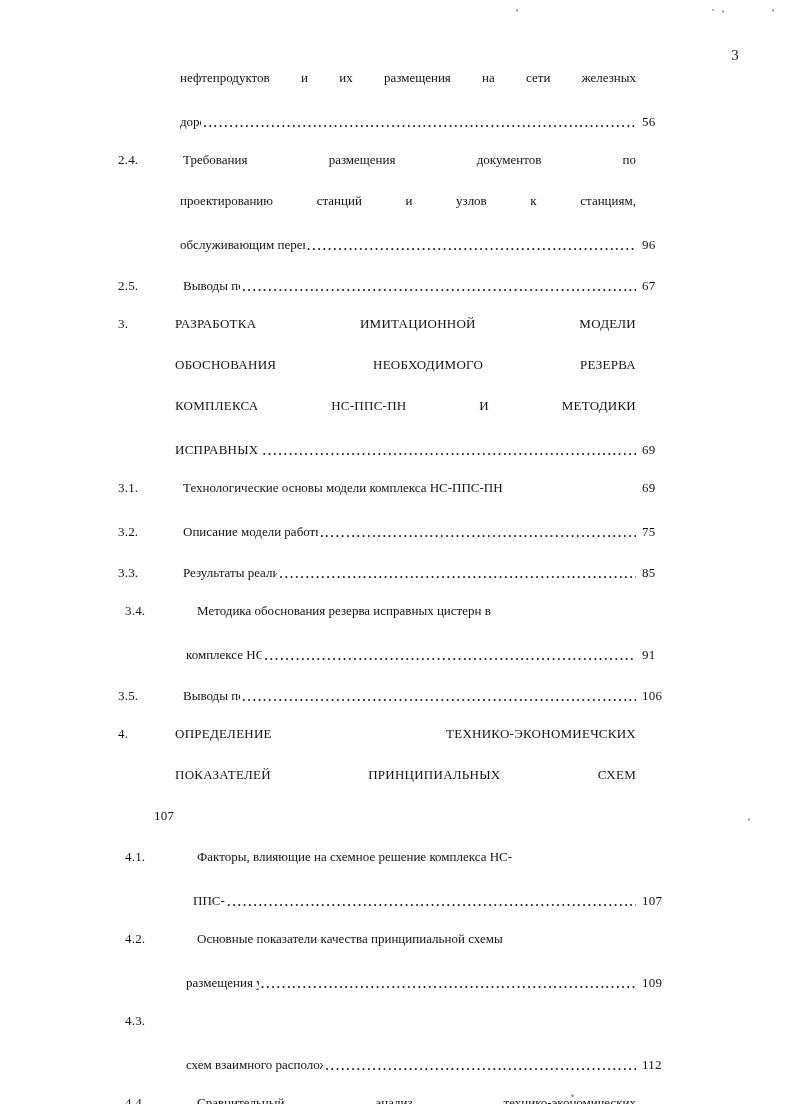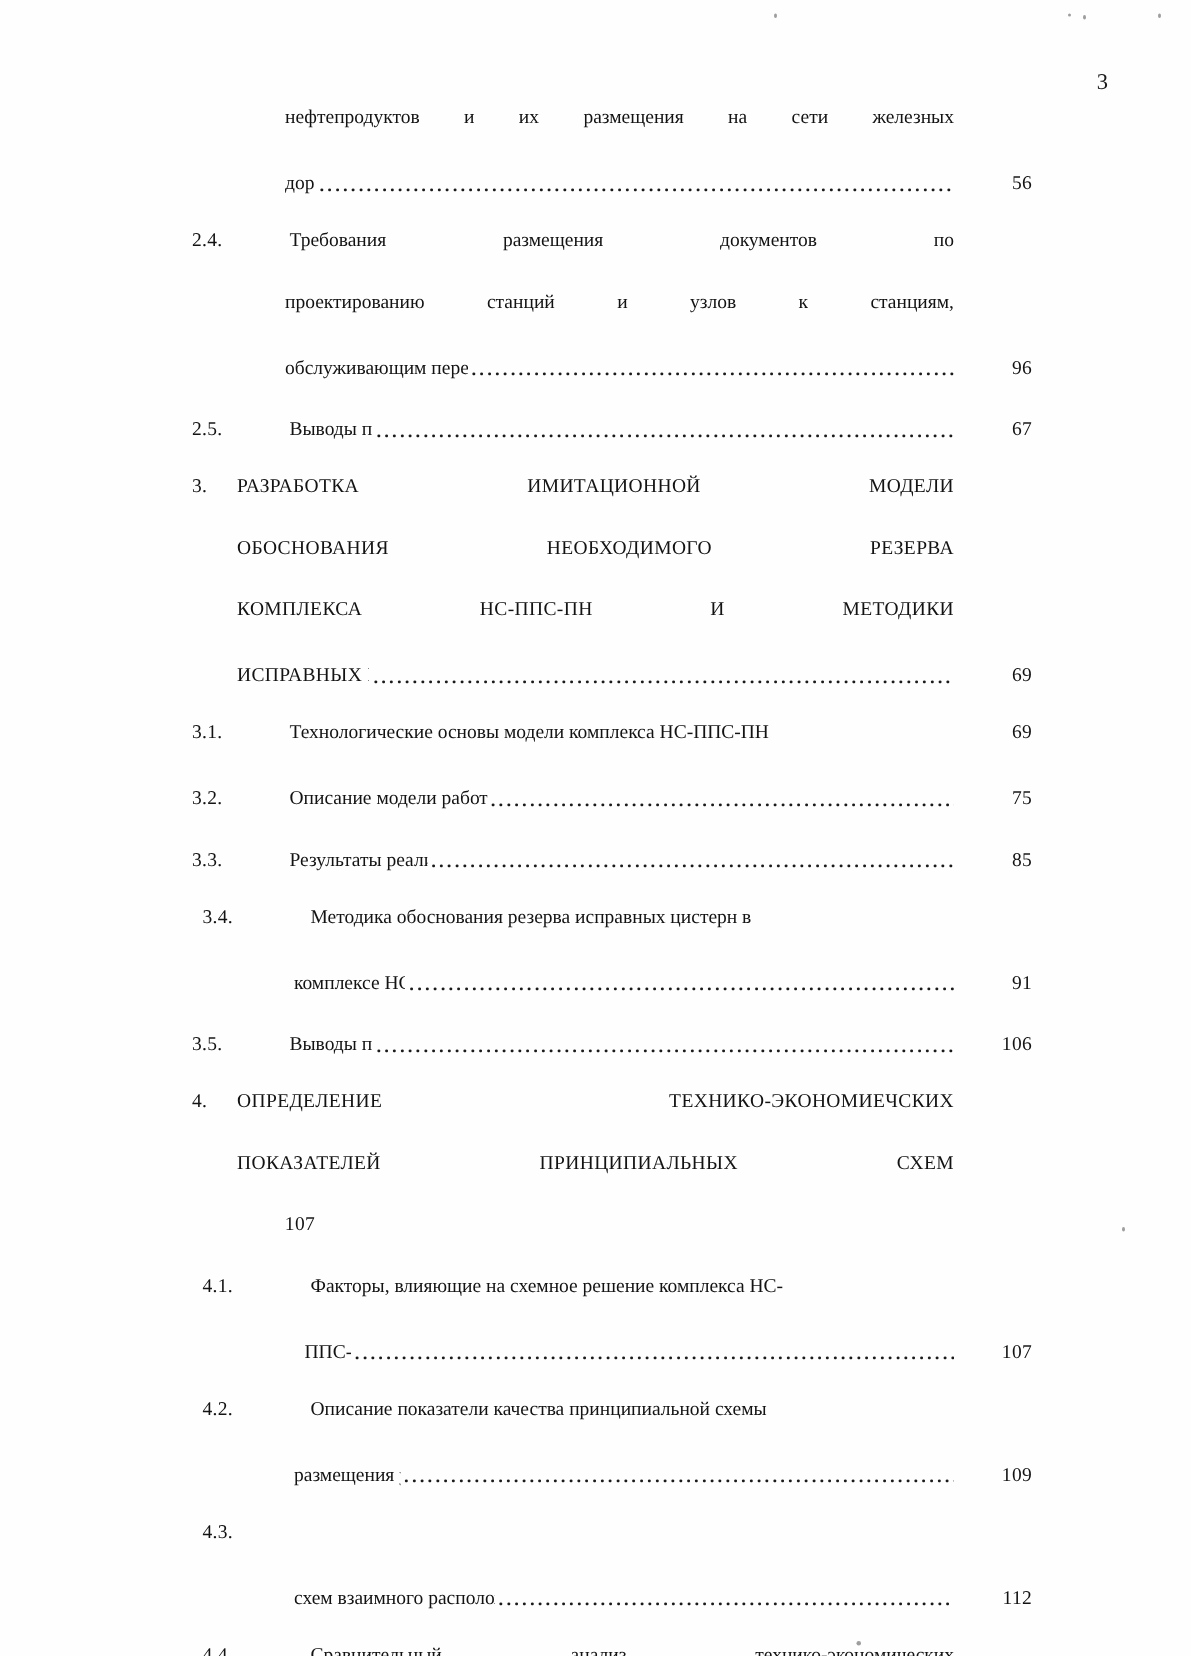--- a/index.html
+++ b/index.html
@@ -63,21 +63,20 @@
     width: 100%;
     font-size: 13px;
     color: #131313;
   }
 
   
   .num {
     flex: 0 0 auto;
     white-space: nowrap;
     letter-spacing: .2px;
-    margin-left: 10px;
   }
 
   
   .body {
     flex: 1 1 auto;
     min-width: 0;
     white-space: nowrap;
     overflow: hidden;
   }
 
@@ -99,29 +98,29 @@
     font-size: 16.5px;
     transform: translateY(1px);
   }
   .leader::after {
     content: "............................................................................................................................";
   }
 
   
   .pg {
     flex: 0 0 46px;
-    text-align: right;
+    text-align: left;
     white-space: nowrap;
     letter-spacing: .2px;
     padding-left: 6px;
   }
   .pg.empty { visibility: hidden; }
 
   
-  .caps { text-transform: none; letter-spacing: .25px; }
+  .caps { text-transform: none; letter-spacing: .25px; margin-left: 27px; }
 
   
   .chnum { flex: 0 0 30px; white-space: nowrap; }
 
   
   .subnum   { flex: 0 0 65px; white-space: nowrap; }
   .subnum-i { flex: 0 0 72px; white-space: nowrap; padding-left: 7px; }
 </style>
 </head>
 <body>
@@ -309,21 +308,21 @@
         <div class="line">
           <span class="num" style="flex: 0 0 75px;">&nbsp;</span>
           <span class="body"><span>ППС-ПН</span> </span>
           <span class="leader"></span>
           <span class="pg">107</span>
         </div>
       </div>
       <div class="entry">
         <div class="line">
           <span class="num subnum-i">4.2.</span>
-          <span class="body"><span>Описание показатели качества принципиальной схемы</span> </span>
+          <span class="body"><span>Основные показатели качества принципиальной схемы</span> </span>
           <span class="pg empty">0</span>
         </div>
         <div class="line">
           <span class="num" style="flex: 0 0 68px;">&nbsp;</span>
           <span class="body"><span>размещения устройств</span> </span>
           <span class="leader"></span>
           <span class="pg">109</span>
         </div>
       </div>
       <div class="entry">

